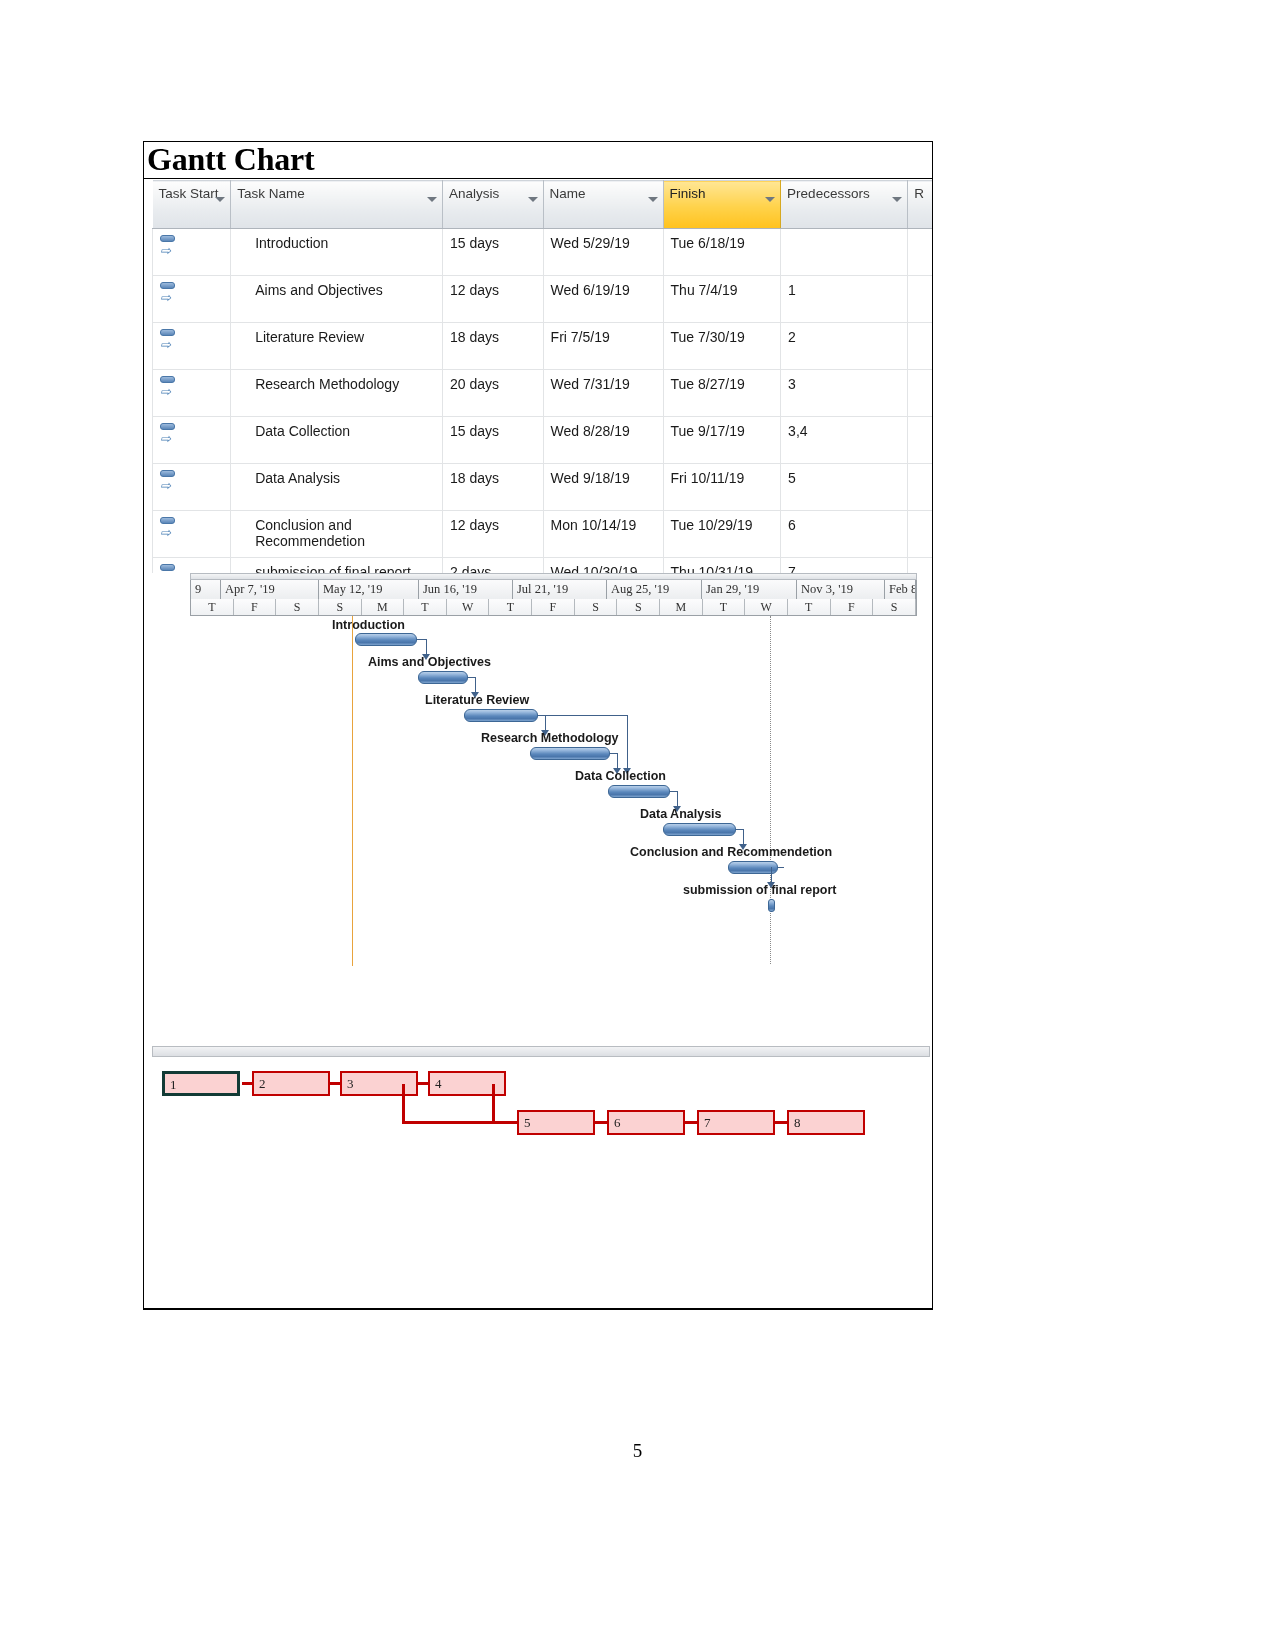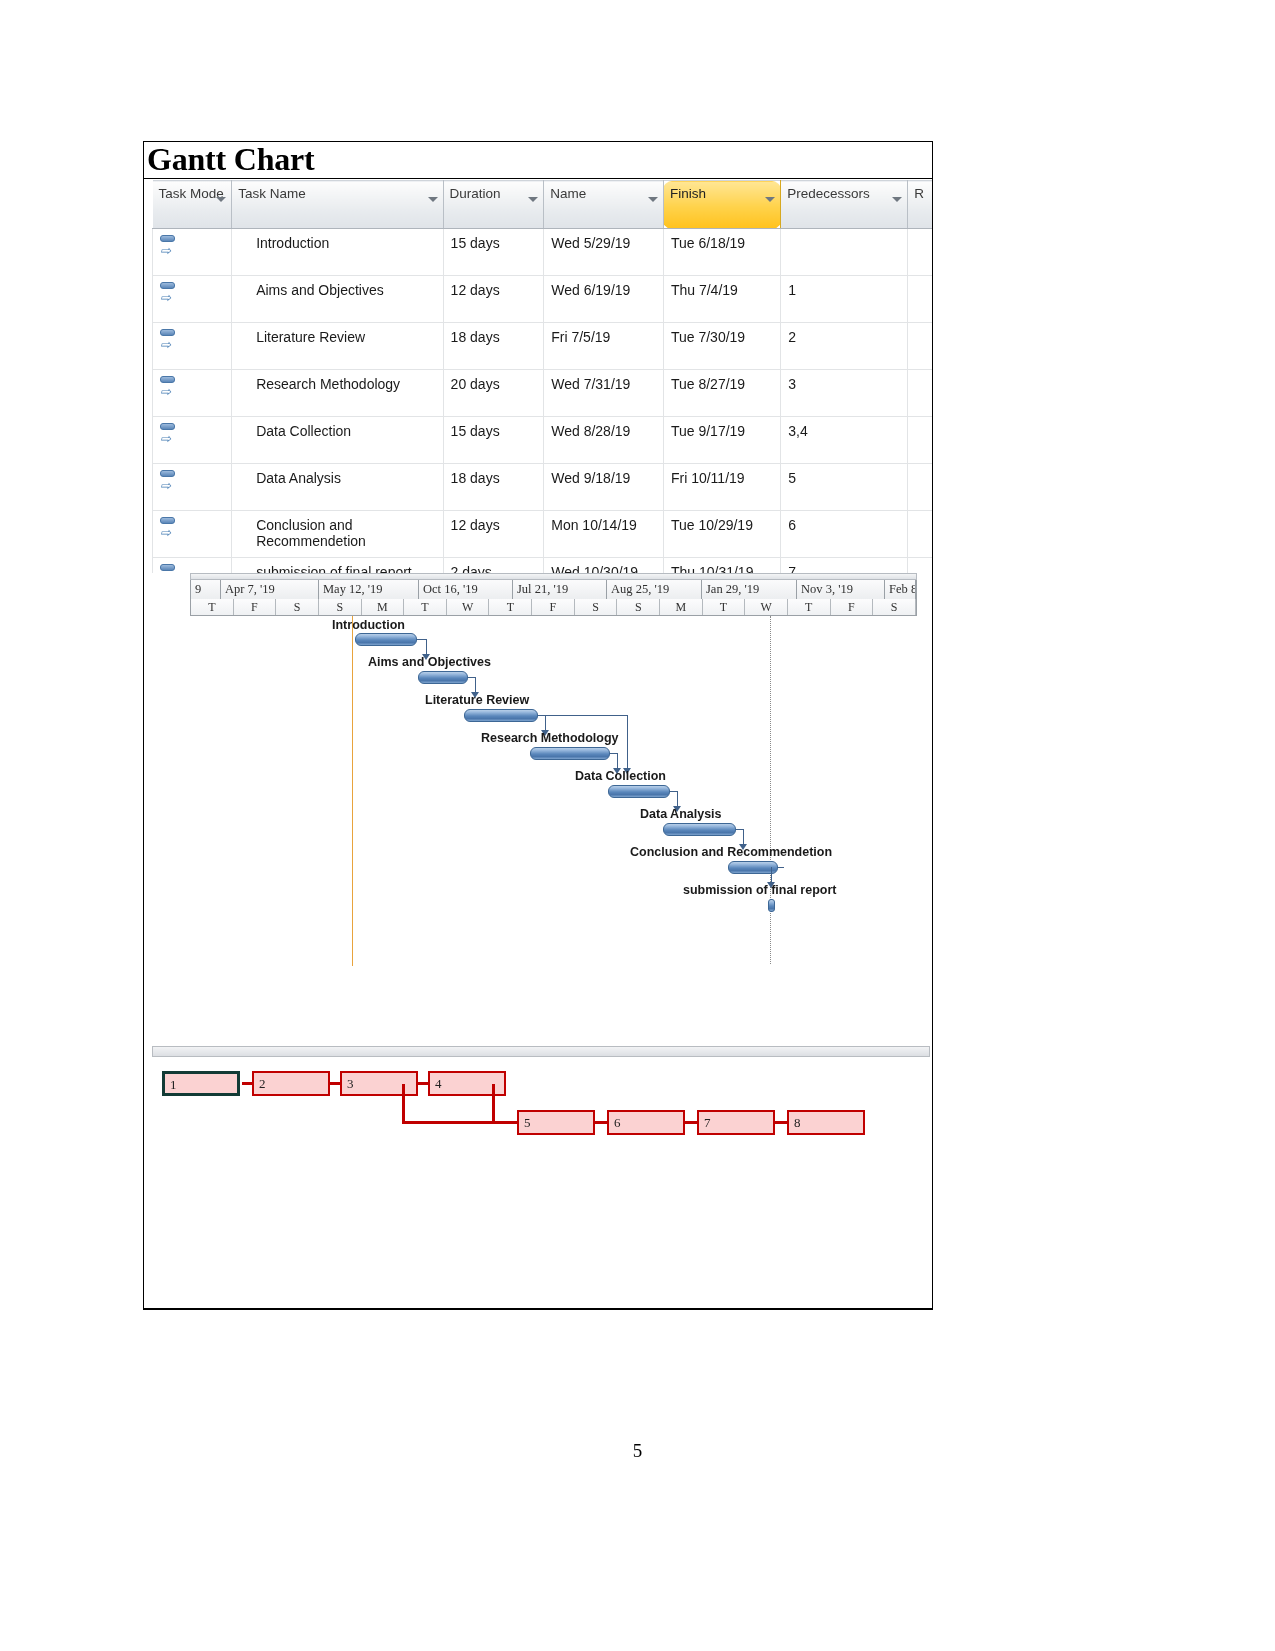--- a/index.html
+++ b/index.html
@@ -85,21 +85,21 @@
     color:#1a1a1a;
     padding:6px 4px 6px 7px;
     vertical-align:top;
     height:34px;
     background:#fff;
   }
   .col-mode{width:78px;}
   .col-name{width:220px;margin-top:24px;}
   .col-dur{width:100px;}
   .col-start{width:123px;}
-  .col-fin{width:120px;border-radius:9px;}
+  .col-fin{width:120px;}
   .col-pred{width:125px;}
   .col-res{width:16px;}
   td.tm{padding-left:6px;}
   .tmode-ico{
     position:relative;width:22px;height:24px;display:block;
   }
   .tmode-ico .bar{
     position:absolute;left:1px;top:0;width:15px;height:7px;
     border-radius:3px;
     background:linear-gradient(#9dbbdd,#5b86b8);
@@ -222,29 +222,29 @@
 
     <div class="cell gantt-heading">Gantt Chart</div>
 
     <div class="cell">
 
       <div class="msp-wrap">
         <table class="msp-grid">
           <thead>
             <tr>
               <th class="col-mode">
-                <span>Task Mode</span>
+                <span>Task Start</span>
                 <span class="filt"></span>
               </th>
               <th class="col-name">
                 <span>Task Name</span>
                 <span class="filt"></span>
               </th>
               <th class="col-dur">
-                <span>Duration</span>
+                <span>Analysis</span>
                 <span class="filt"></span>
               </th>
               <th class="col-start">
                 <span>Name</span>
                 <span class="filt"></span>
               </th>
               <th class="col-fin hl">
                 <span>Finish</span>
                 <span class="filt"></span>
               </th>
@@ -374,21 +374,21 @@
       </div>
 
       <div class="timeline-wrap">
 
         <div class="tl-top"></div>
 
         <div class="tl-months">
           <div style="width:30px">9</div>
           <div style="width:98px">Apr 7, '19</div>
           <div style="width:100px">May 12, '19</div>
-          <div style="width:94px">Oct 16, '19</div>
+          <div style="width:94px">Jun 16, '19</div>
           <div style="width:94px">Jul 21, '19</div>
           <div style="width:95px">Aug 25, '19</div>
           <div style="width:95px">Jan 29, '19</div>
           <div style="width:88px">Nov 3, '19</div>
           <div style="width:31px">Feb 8</div>
         </div>
 
         <div class="tl-days">
           <div>T</div>
           <div>F</div>

